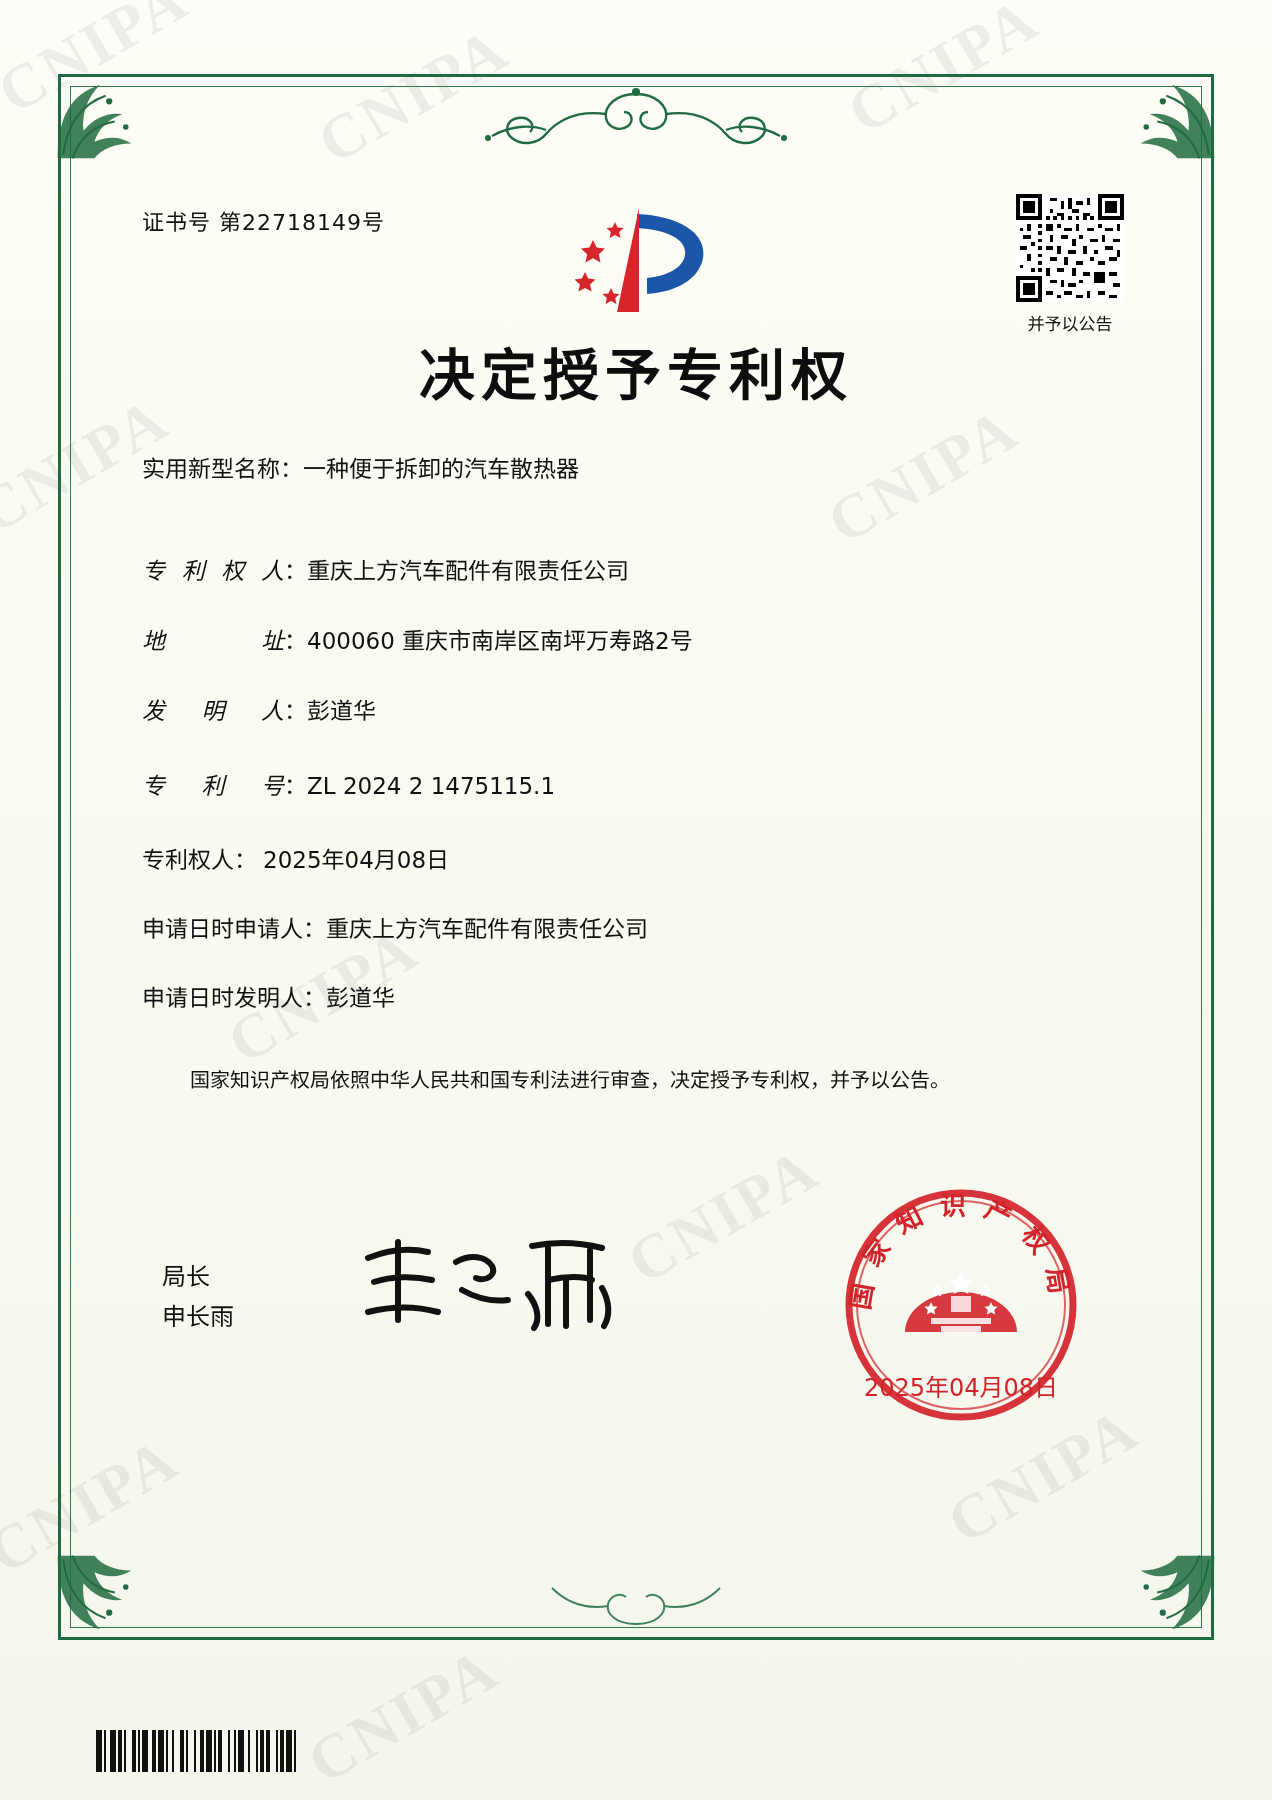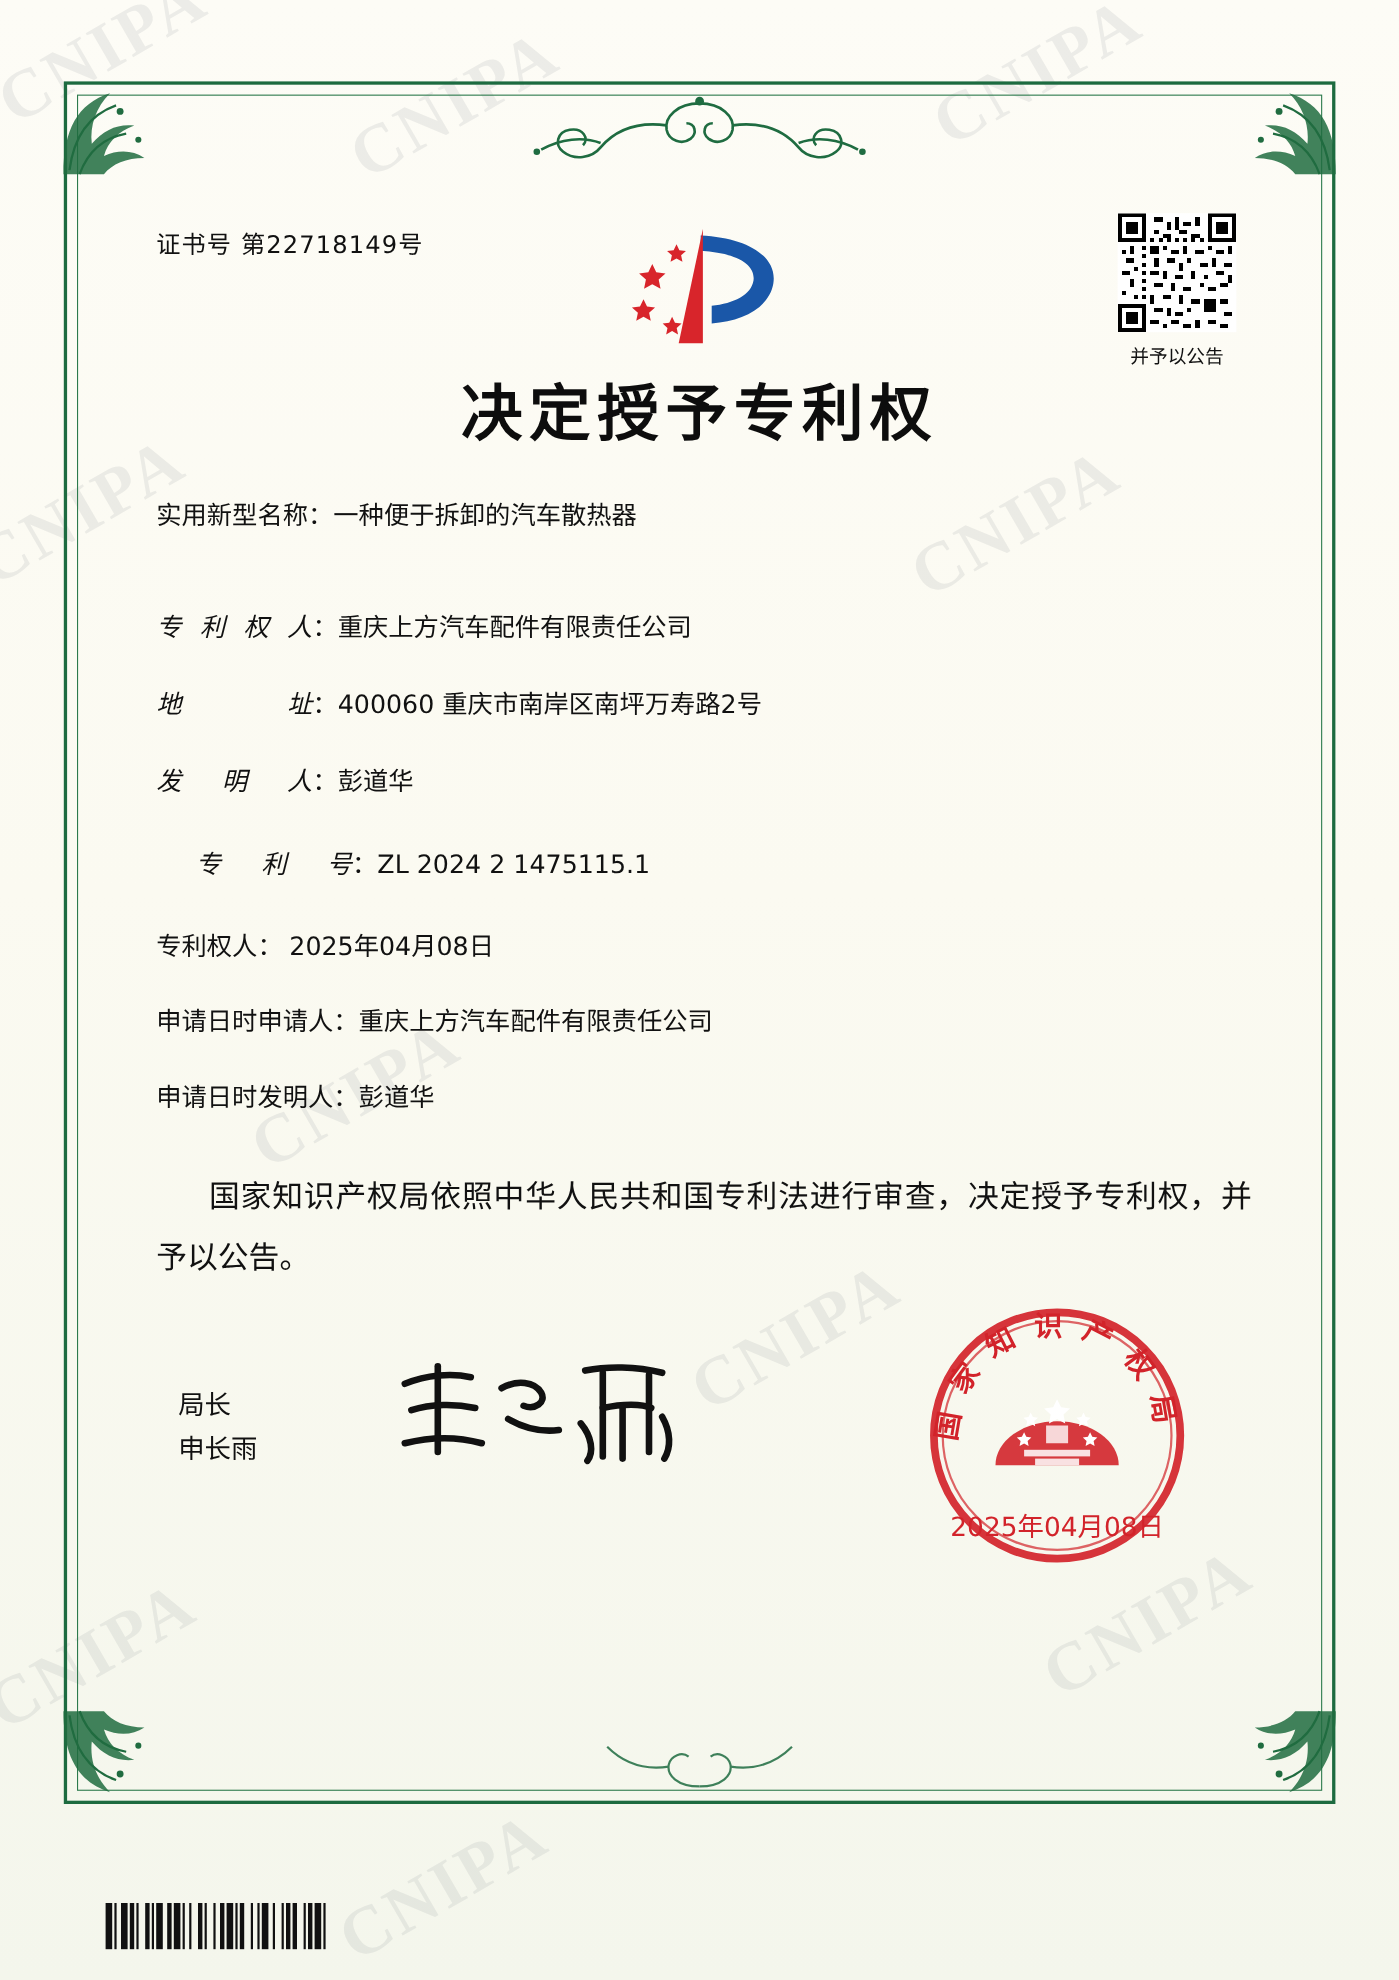--- a/index.html
+++ b/index.html
@@ -155,32 +155,31 @@
   .val { flex: 0 1 auto; }
 
   .two-col {
     display: flex;
     margin-bottom: 40px;
   }
   .two-col .col-a {
     flex: 0 0 470px;
     display: flex;
     align-items: baseline;
-    margin-left: 36px;
   }
   .two-col .col-b {
     flex: 1 1 auto;
     display: flex;
     align-items: baseline;
   }
 
   .statement {
     position: absolute;
     left: 22px; right: 14px; top: 880px;
-    font-size: 28px;
+    font-size: 20px;
     line-height: 2.0;
     color: #111;
     text-align: justify;
   }
   .statement p { margin: 0; }
   .statement p.indent { text-indent: 48px; }
 
   .sign-area {
     position: absolute;
     left: 22px; right: 14px; top: 1030px;

